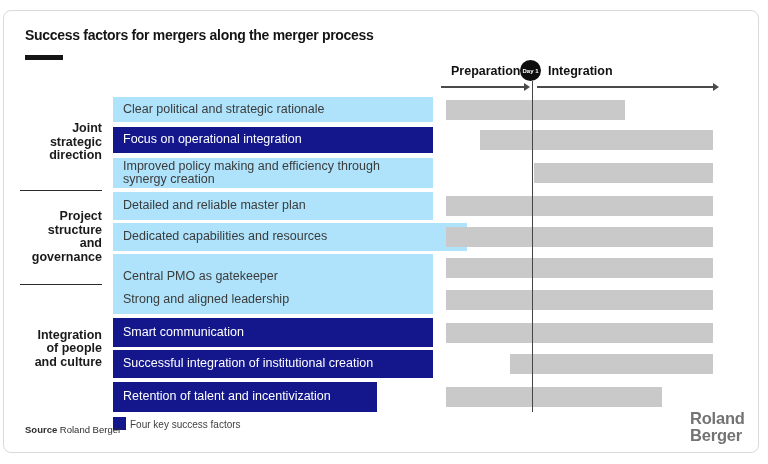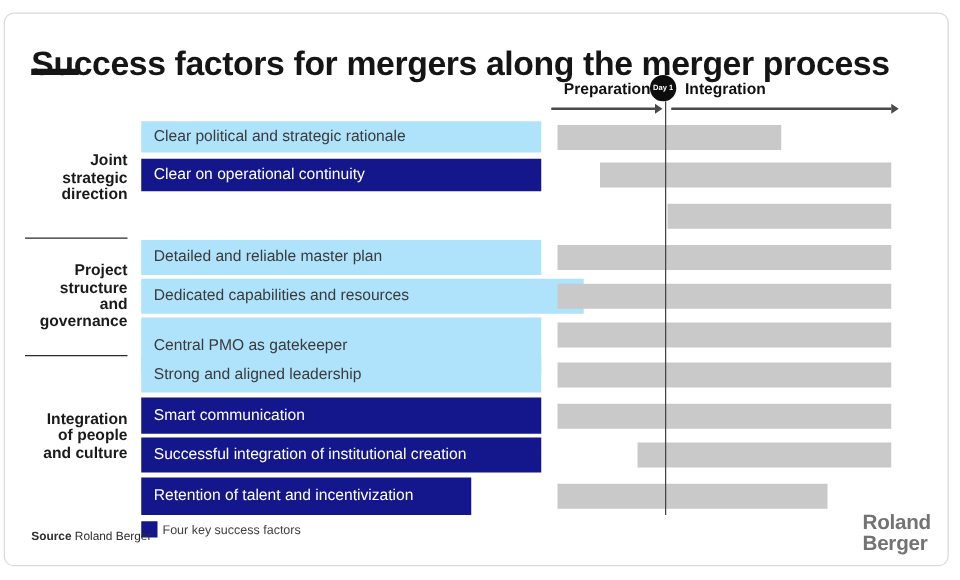--- a/index.html
+++ b/index.html
@@ -6,21 +6,21 @@
   body{
     width:768px;height:464px;position:relative;overflow:hidden;
     background:#ffffff;font-family:"Liberation Sans",sans-serif;
   }
   .card-border{
     position:absolute;left:3px;top:10px;width:756px;height:443px;
     border:1.5px solid #dadada;border-radius:8px;box-sizing:border-box;
   }
   .page-title{
     position:absolute;left:25px;top:18px;width:700px;
-    font-size:27px;font-weight:bold;color:#151515;letter-spacing:-0.3px;
+    font-size:14px;font-weight:bold;color:#151515;letter-spacing:-0.3px;
   }
   .title-dash{position:absolute;left:25px;top:55px;width:38px;height:5px;background:#151515;}
   .phase-label{position:absolute;top:64px;font-size:12.5px;font-weight:bold;color:#111;}
   .h-arrow{position:absolute;height:1.5px;background:#4a4a4a;}
   .h-arrow::after{
     content:"";position:absolute;right:-6px;top:-3.2px;width:0;height:0;
     border-left:6px solid #4a4a4a;border-top:4px solid transparent;border-bottom:4px solid transparent;
   }
   .day1-circle{
     position:absolute;left:520px;top:60px;width:21px;height:21px;border-radius:50%;
@@ -66,23 +66,26 @@
   <span>Day 1</span>
 </div>
 <div class="day1-line"></div>
 
 <div id="chart">
     <div class="row-label light" style="left: 93px; width: 320px; top: 0px; height: 25px;">
       <span>Clear political and strategic rationale</span>
     </div>
     <div class="gantt-bar" style="left: 425.75px; width: 178.75px; top: 2.5px;"></div>
     <div class="row-label navy" style="left: 93px; width: 320px; top: 30px; height: 26px;">
-      <span>Clear on operational continuity</span>
+      <span>Focus on operational integration</span>
     </div>
     <div class="gantt-bar" style="left: 460.125px; width: 232.375px; top: 33px;"></div>
+    <div class="row-label light" style="left: 93px; width: 320px; top: 61px; height: 30px;">
+      <span>Improved policy making and efficiency through synergy creation</span>
+    </div>
     <div class="gantt-bar" style="left: 513.75px; width: 178.75px; top: 66px;"></div>
     <div class="row-label light" style="left: 93px; width: 320px; top: 95px; height: 28px;">
       <span>Detailed and reliable master plan</span>
     </div>
     <div class="gantt-bar" style="left: 425.75px; width: 266.75px; top: 99px;"></div>
     <div class="row-label light" style="left: 93px; width: 354px; top: 126px; height: 28px;">
       <span>Dedicated capabilities and resources</span>
     </div>
     <div class="gantt-bar" style="left: 425.75px; width: 266.75px; top: 130px;"></div>
     <div class="row-label light" style="left: 93px; width: 320px; top: 157px; height: 45px;">

